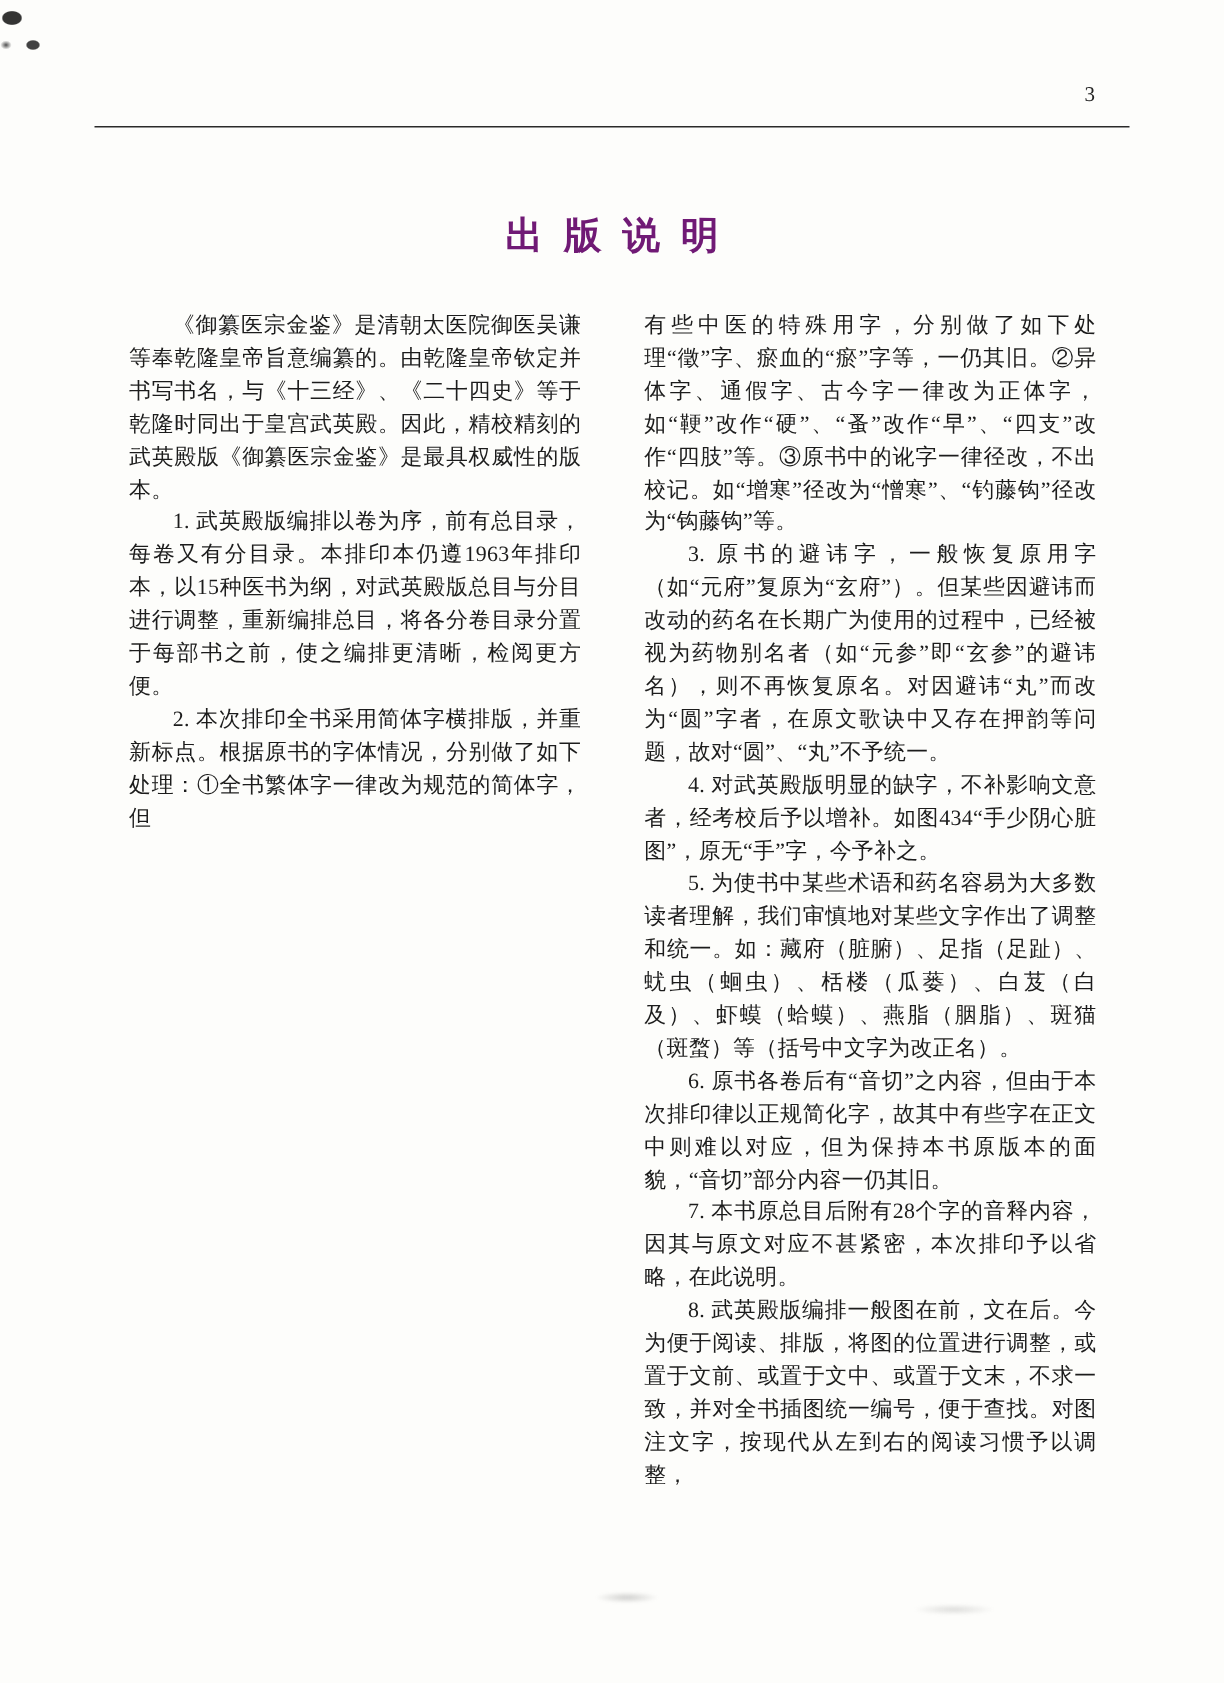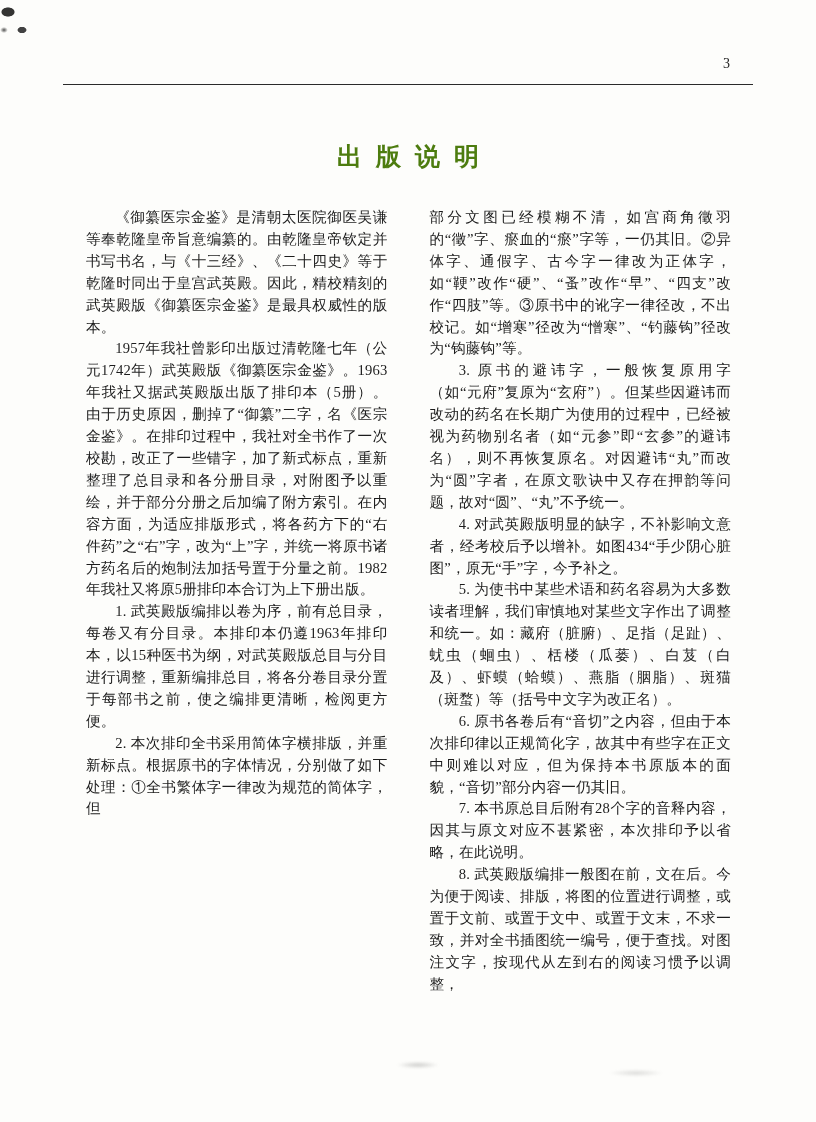--- a/index.html
+++ b/index.html
@@ -63,21 +63,21 @@
     border-top: 1.6px solid #2a2a2a;
   }
   .title {
     margin: 0;
     padding-top: 140px;
     text-align: center;
     font-size: 25px;
     font-weight: bold;
     letter-spacing: 14px;
     text-indent: 14px; 
-    color: #4d7c0f;
+    color: #701a75;
   }
   .columns {
     display: flex;
     gap: 42px;
     margin: 34px 85px 0 86px;
   }
   .col {
     flex: 1;
     min-width: 0;
   }
@@ -104,26 +104,25 @@
 
   <div class="page-number">3</div>
 
   <div class="header-rule"></div>
 
   <h1 class="title">出版说明</h1>
 
   <div class="columns">
     <div class="col">
       <p>《御纂医宗金鉴》是清朝太医院御医吴谦等奉乾隆皇帝旨意编纂的。由乾隆皇帝钦定并书写书名，与《十三经》、《二十四史》等于乾隆时同出于皇宫武英殿。因此，精校精刻的武英殿版《御纂医宗金鉴》是最具权威性的版本。</p>
-      <p>1957年我社曾影印出版过清乾隆七年（公元1742年）武英殿版《御纂医宗金鉴》。1963年我社又据武英殿版出版了排印本（5册）。由于历史原因，删掉了“御纂”二字，名《医宗金鉴》。在排印过程中，我社对全书作了一次校勘，改正了一些错字，加了新式标点，重新整理了总目录和各分册目录，对附图予以重绘，并于部分分册之后加编了附方索引。在内容方面，为适应排版形式，将各药方下的“右件药”之“右”字，改为“上”字，并统一将原书诸方药名后的炮制法加括号置于分量之前。1982年我社又将原5册排印本合订为上下册出版。</p>
       <p>1. 武英殿版编排以卷为序，前有总目录，每卷又有分目录。本排印本仍遵1963年排印本，以15种医书为纲，对武英殿版总目与分目进行调整，重新编排总目，将各分卷目录分置于每部书之前，使之编排更清晰，检阅更方便。</p>
       <p>2. 本次排印全书采用简体字横排版，并重新标点。根据原书的字体情况，分别做了如下处理：①全书繁体字一律改为规范的简体字，但</p>
     </div>
     <div class="col">
-      <p class="no-indent">部分文图已经模糊不清，如宫商角徵羽的“徵”字、瘀血的“瘀”字等，一仍其旧。②异体字、通假字、古今字一律改为正体字，如“鞕”改作“硬”、“蚤”改作“早”、“四支”改作“四肢”等。③原书中的讹字一律径改，不出校记。如“增寒”径改为“憎寒”、“钓藤钩”径改为“钩藤钩”等。</p>
+      <p class="no-indent">有些中医的特殊用字，分别做了如下处理“徵”字、瘀血的“瘀”字等，一仍其旧。②异体字、通假字、古今字一律改为正体字，如“鞕”改作“硬”、“蚤”改作“早”、“四支”改作“四肢”等。③原书中的讹字一律径改，不出校记。如“增寒”径改为“憎寒”、“钓藤钩”径改为“钩藤钩”等。</p>
       <p>3. 原书的避讳字，一般恢复原用字（如“元府”复原为“玄府”）。但某些因避讳而改动的药名在长期广为使用的过程中，已经被视为药物别名者（如“元参”即“玄参”的避讳名），则不再恢复原名。对因避讳“丸”而改为“圆”字者，在原文歌诀中又存在押韵等问题，故对“圆”、“丸”不予统一。</p>
       <p>4. 对武英殿版明显的缺字，不补影响文意者，经考校后予以增补。如图434“手少阴心脏图”，原无“手”字，今予补之。</p>
       <p>5. 为使书中某些术语和药名容易为大多数读者理解，我们审慎地对某些文字作出了调整和统一。如：藏府（脏腑）、足指（足趾）、蚘虫（蛔虫）、栝楼（瓜蒌）、白芨（白及）、虾蟆（蛤蟆）、燕脂（胭脂）、斑猫（斑蝥）等（括号中文字为改正名）。</p>
       <p>6. 原书各卷后有“音切”之内容，但由于本次排印律以正规简化字，故其中有些字在正文中则难以对应，但为保持本书原版本的面貌，“音切”部分内容一仍其旧。</p>
       <p>7. 本书原总目后附有28个字的音释内容，因其与原文对应不甚紧密，本次排印予以省略，在此说明。</p>
       <p>8. 武英殿版编排一般图在前，文在后。今为便于阅读、排版，将图的位置进行调整，或置于文前、或置于文中、或置于文末，不求一致，并对全书插图统一编号，便于查找。对图注文字，按现代从左到右的阅读习惯予以调整，</p>
     </div>
   </div>
 
   <div class="smudge-a"></div>

